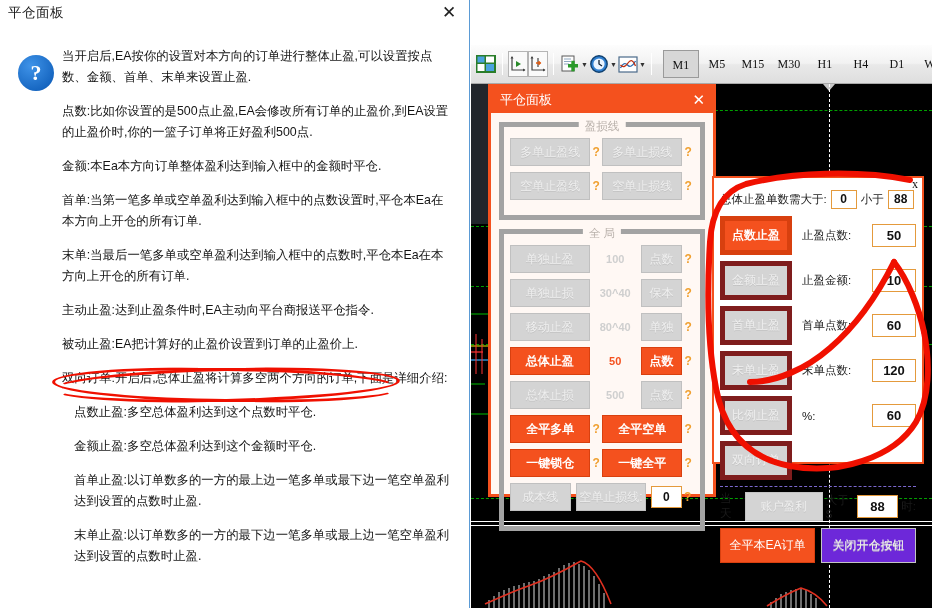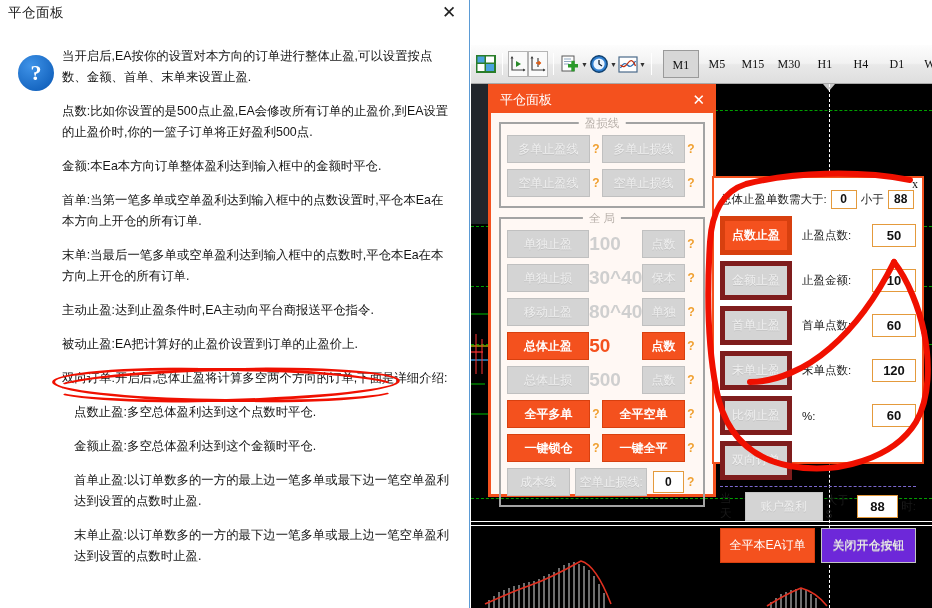--- a/index.html
+++ b/index.html
@@ -113,44 +113,44 @@
     height: 26px; background: #f4511e; color: #fff;
     font-size: 13px; display: flex; align-items: center;
     padding: 0 6px 0 9px; position: relative;
   }
   .panel-title .x {
     position: absolute; right: 8px; top: 50%; transform: translateY(-50%);
     font-size: 15px; font-weight: bold; cursor: pointer;
     font-family: "DejaVu Sans", sans-serif;
   }
   .fieldset {
-    position: relative; border: 2px solid #a3a3a3; margin: 9px 8px 0 8px;
+    position: relative; border: 5px solid #a3a3a3; margin: 9px 8px 0 8px;
     padding: 11px 6px 7px 6px;
   }
   .fieldset > .legend {
     position: absolute; top: -8px; left: 50%; transform: translateX(-50%);
     background: #fff8f4; padding: 0 6px; font-size: 11.5px; color: #b9b1ab;
     white-space: nowrap;
   }
   .row { display: flex; align-items: center; margin-bottom: 6px; }
-  .row:last-child { margin-bottom: 2px; }
+  .row:last-child { margin-bottom: 8px; }
   .btn {
     font-size: 12px; text-align: center; line-height: 1;
     padding: 7px 0; border: 1px solid #c4c4c4; cursor: pointer;
     user-select: none; white-space: nowrap;
   }
   .btn.off { background: #d4d4d4; color: #efefef;
              border-color: #c0c0c0; text-shadow: 0 1px 0 #c2c2c2; }
   .btn.on  { background: #f4511e; color: #ffffff; border-color: #d8400f;
              font-weight: bold; }
   .btn.w96 { width: 96px; }
   .btn.w50 { width: 50px; }
   .q { color: #f0a030; font-size: 12px; width: 14px; text-align: center;
        cursor: pointer; font-weight: bold; }
-  .val { font-size: 19px; font-weight: bold; width: 62px; 
+  .val { font-size: 11px; font-weight: bold; width: 62px; text-align: center;
          color: #cfcfcf; }
   .val.acc { color: #f4511e; }
   .mini-input {
     width: 34px; height: 22px; border: 1px solid #e49a3c; background: #fff;
     font-size: 12px; font-weight: bold; color: #111; text-align: center;
     line-height: 20px;
   }
 
   
   .popup {

